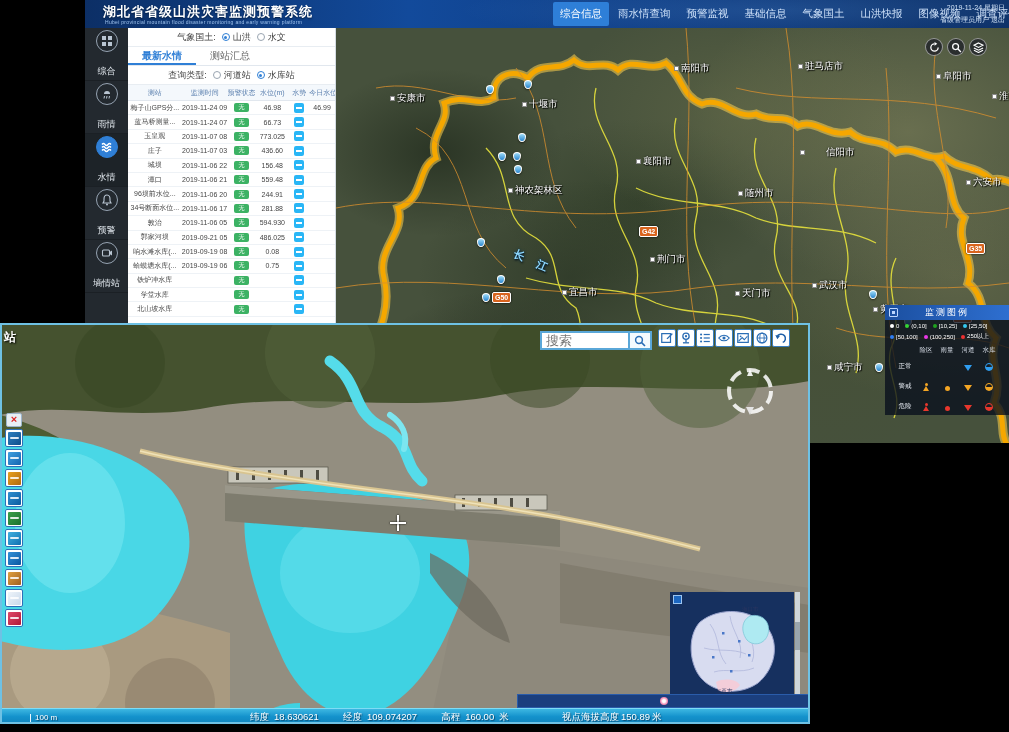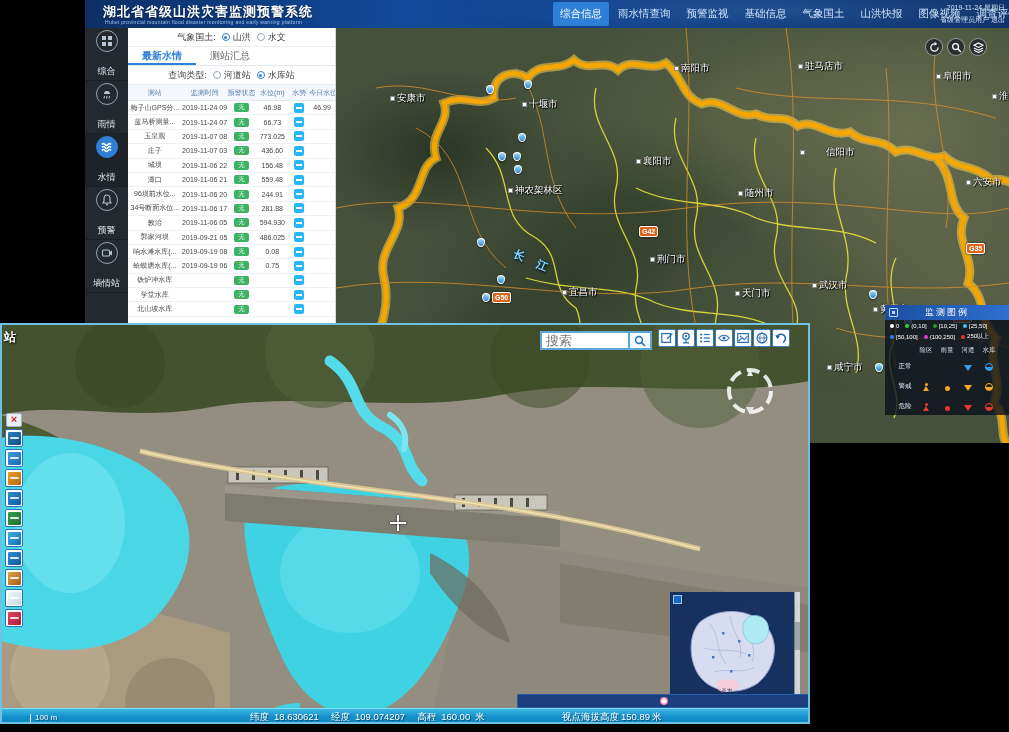--- a/index.html
+++ b/index.html
@@ -147,21 +147,21 @@
   #navy-strip { position:absolute; left:515px; top:369px; width:293px; height:14px; background:#1b3f7e;
     border:1px solid #2a5caa; display:flex; align-items:center; justify-content:center; }
   #navy-strip .flower { width:8px; height:8px; border-radius:50%;
     background:radial-gradient(circle at 50% 50%, #fff 25%, #f08cb4 60%, #d8608c); }
 
   #statusbar { position:absolute; left:0; top:383px; width:806px; height:18px;
     background:linear-gradient(#3db7e2,#1492cc 45%,#0f7fb8); border-top:1px solid #7fdcf5;
     color:#fff; font-size:9.5px; display:flex; align-items:center; text-shadow:1px 1px 1px rgba(0,40,70,.7); }
   #sb-scale { position:absolute; left:28px; display:flex; align-items:center; gap:4px; font-size:8px; }
   #sb-scale .tick { width:1px; height:8px; background:#eaf7ff; }
-  #sb-coords { position:absolute; left:248px; display:flex; gap:12px; white-space:nowrap; }
+  #sb-coords { position:absolute; left:248px; display:flex; gap:24px; white-space:nowrap; }
   #sb-view { position:absolute; left:560px; display:flex; gap:2px; white-space:nowrap; }
   .sb-pair { display:flex; gap:5px; }
 
   svg { display:block; }
 </style>
 </head>
 <body>
 
 <div id="stage">
 

